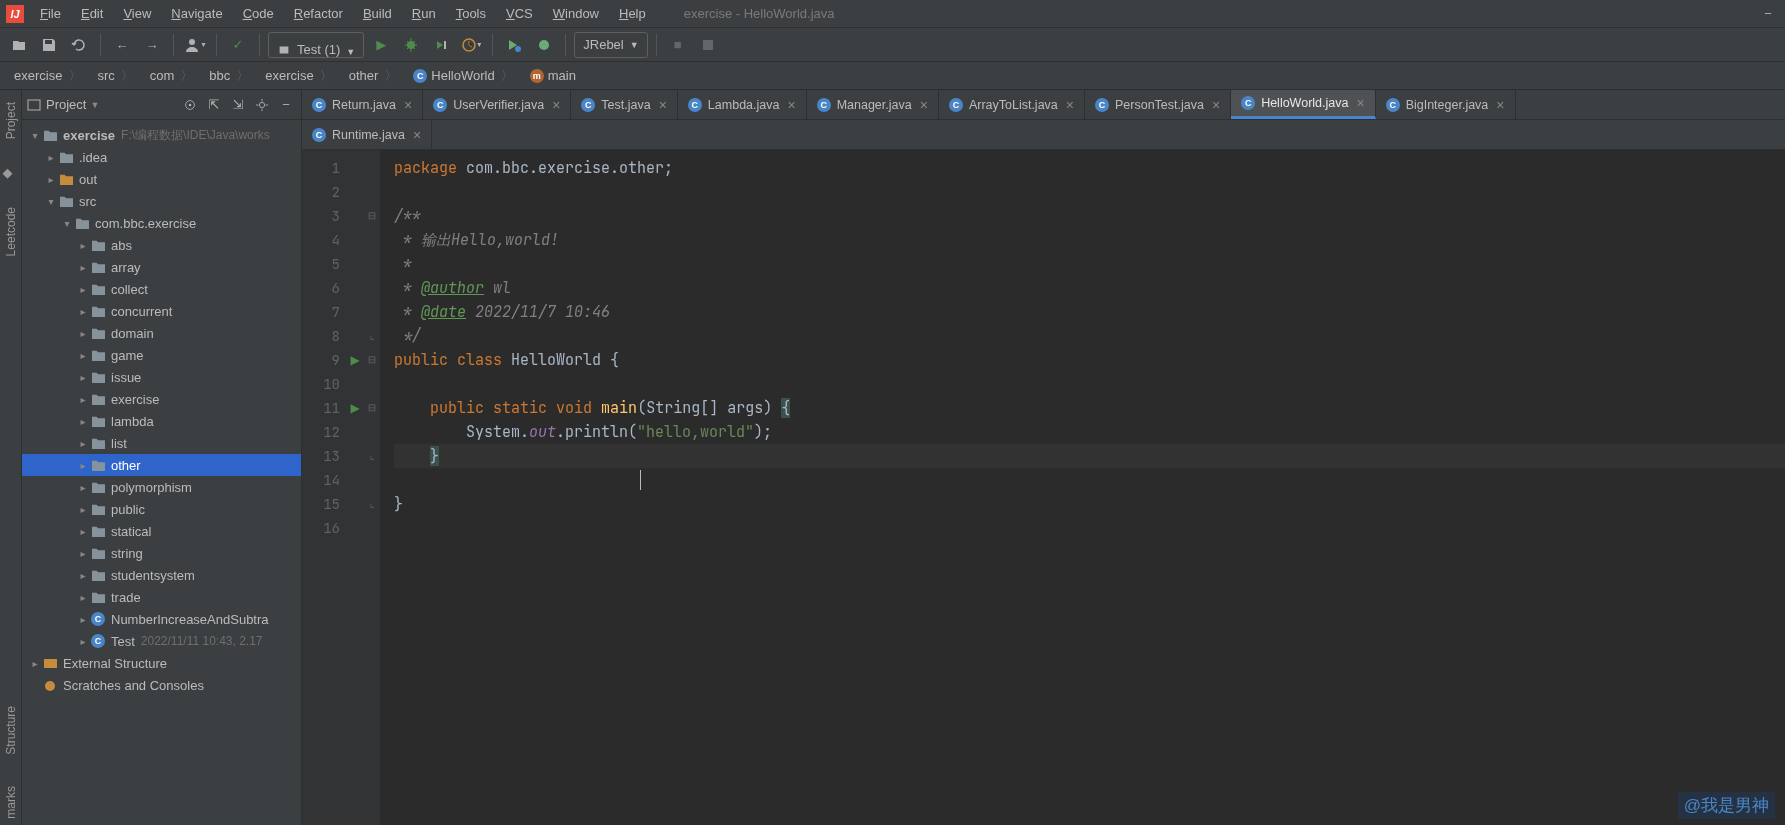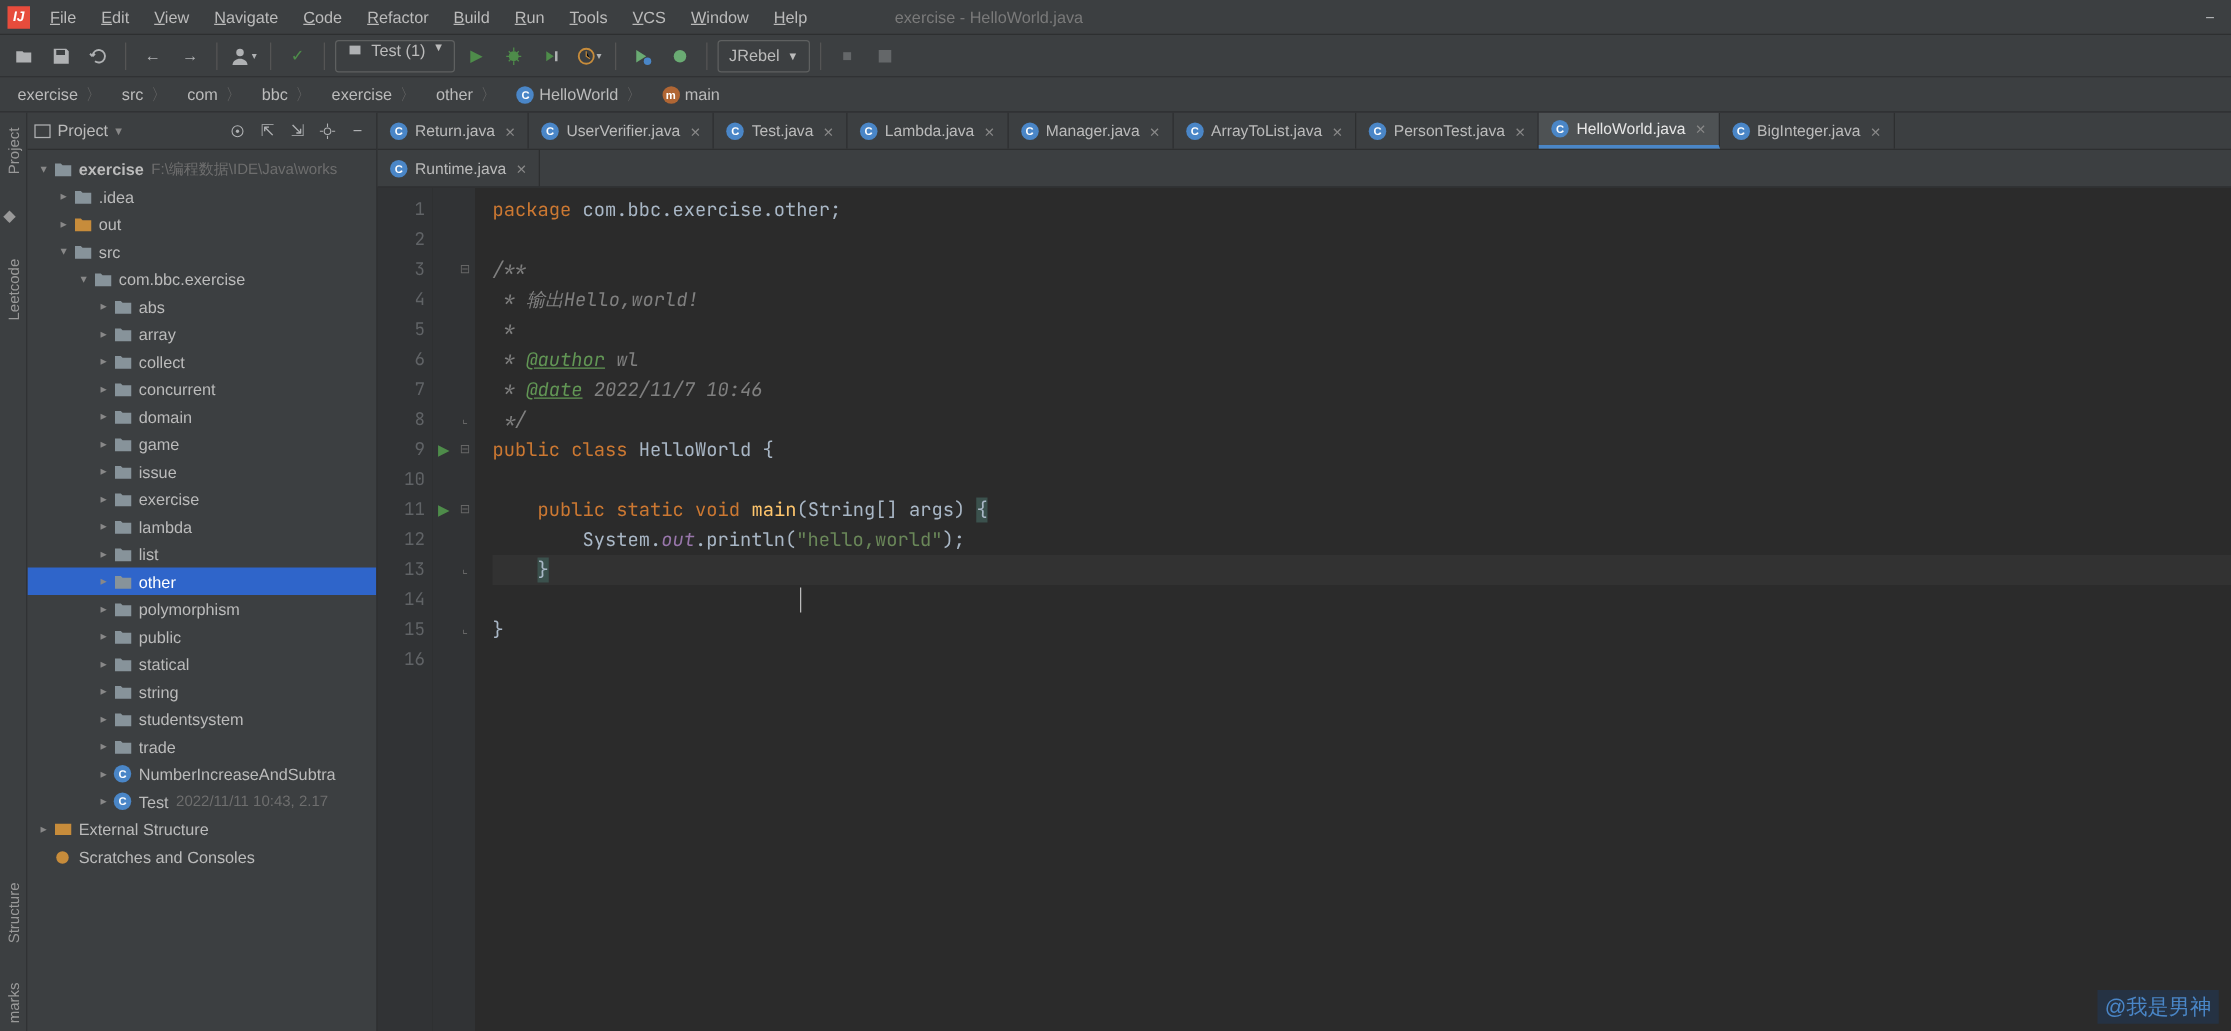--- a/index.html
+++ b/index.html
@@ -29,41 +29,41 @@
   margin: 0 6px 0 2px;
   display: inline-flex; align-items:center; justify-content:center;
   color:#fff; font-weight:bold; font-size:11px;font-style:italic;
 }
 .menu-item {
   padding: 4px 10px;
   cursor: pointer;
   color: #bbbbbb;
 }
 .menu-item u { text-decoration: underline; }
-.window-title { margin-left: 60px; color: #7a7a7a; }
+.window-title { margin-left: 28px; color: #7a7a7a; }
 
 
 .toolbar {
   display: flex;
   align-items: center;
   height: 34px;
   background: #3c3f41;
   border-bottom: 1px solid #2d2f30;
   padding: 0 6px;
   gap: 4px;
 }
 .tbtn {
   width: 26px; height: 26px;
   display:flex; align-items:center; justify-content:center;
   color:#afb1b3; cursor:pointer; border-radius:3px;
 }
 .tbtn.disabled { opacity:0.35; cursor:default; }
 .tdivider { width:1px; height:22px; background:#555; margin:0 4px; }
 .run-config {
-  display:flex; align-items:flex-start; gap:6px;
+  display:flex; align-items:flex-end; gap:6px;
   border:1px solid #5e6060; border-radius:3px;
   height:26px; padding:0 8px; cursor:pointer;
   color:#bbb;
 }
 .jrebel-dd {
   display:flex; align-items:center; border:1px solid #5e6060; border-radius:3px;
   height:26px; padding:0 8px; cursor:pointer;
 }
 svg { display:block; }
 

